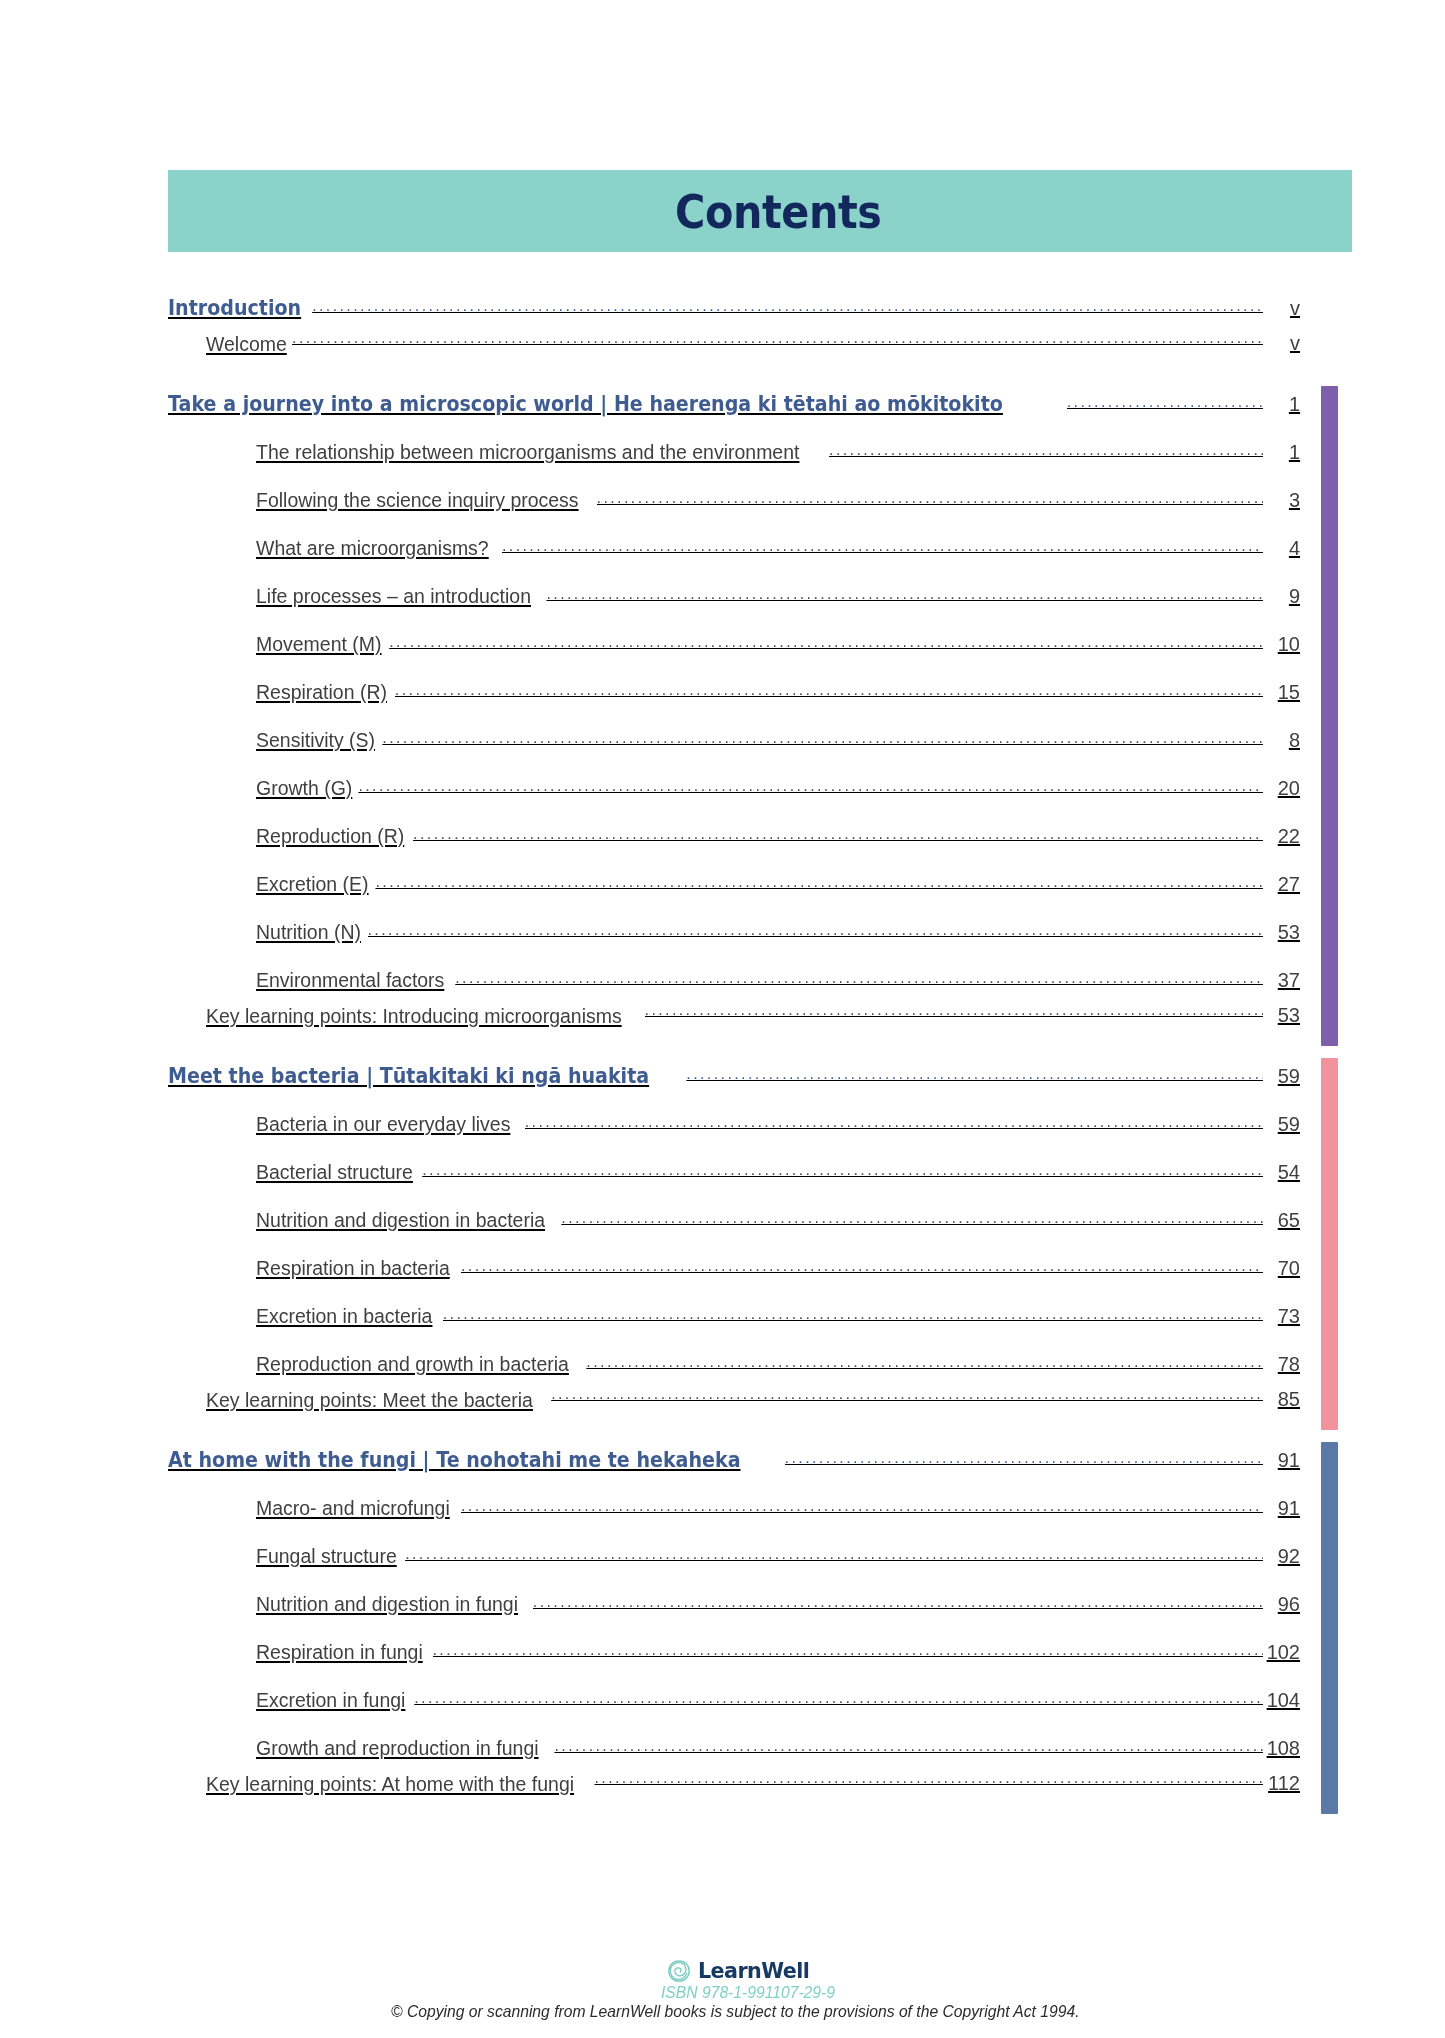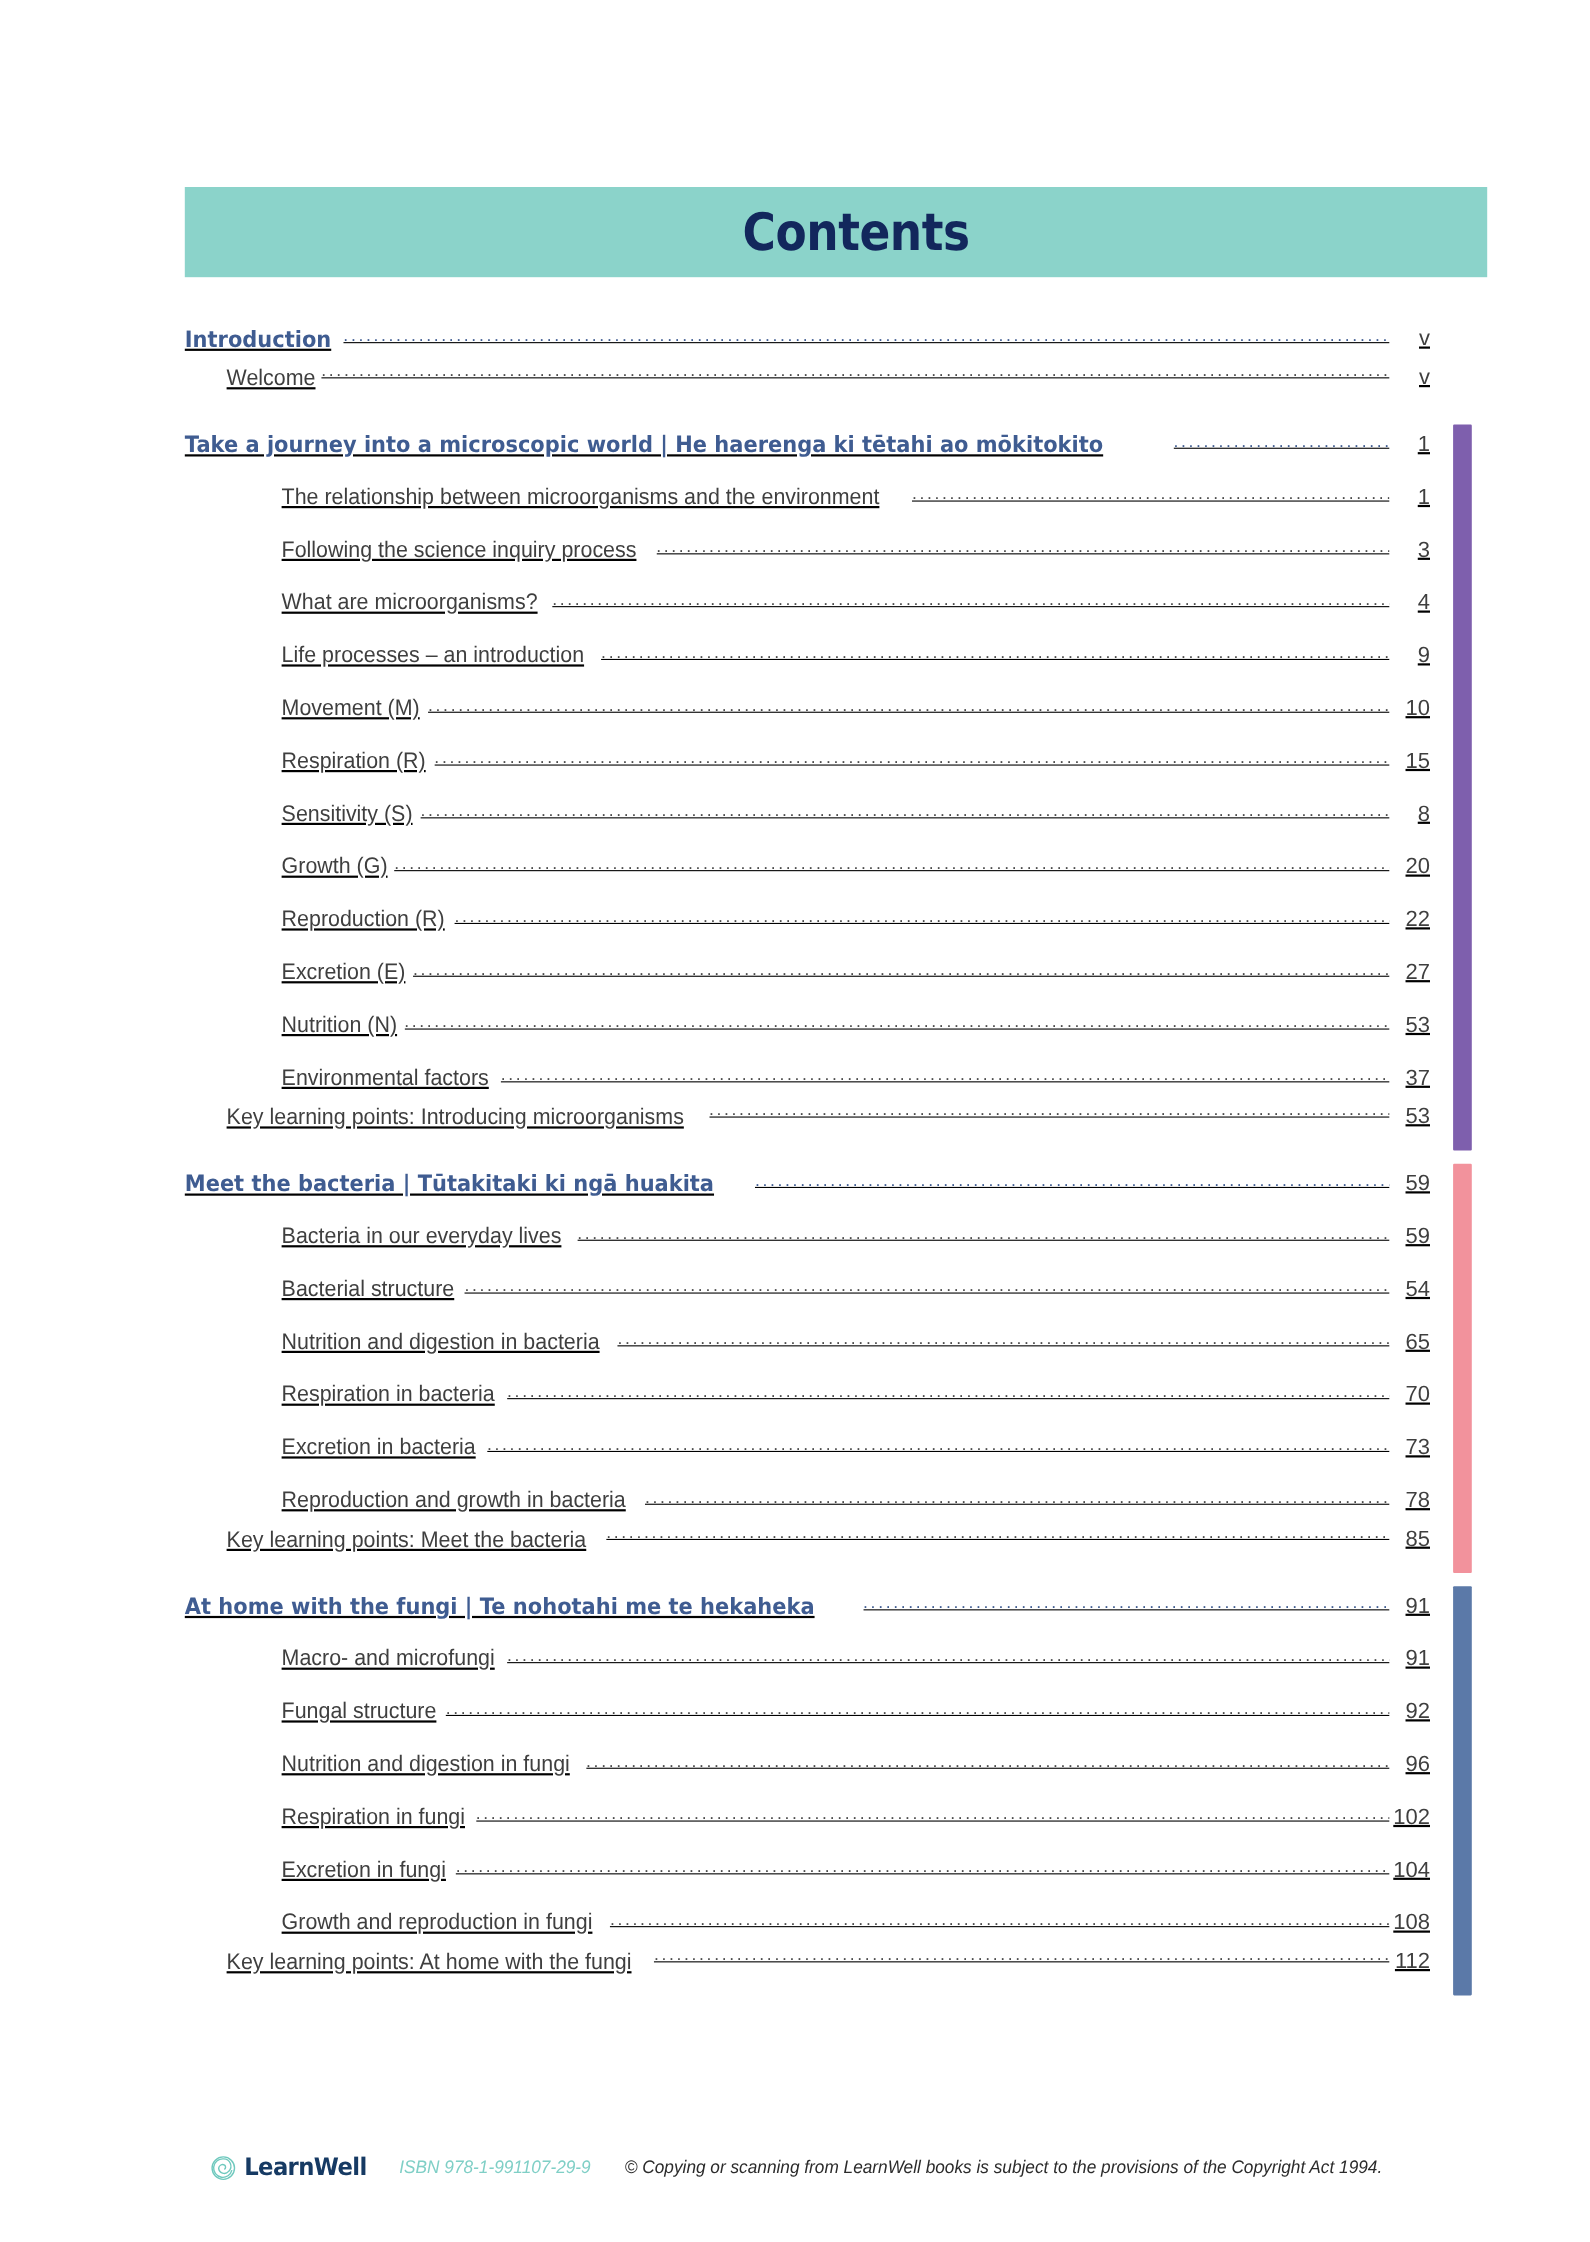--- a/index.html
+++ b/index.html
@@ -161,20 +161,21 @@
   
   .footer {
     position: absolute;
     left: 168px;
     top: 1958px;
     width: 1148px;
     display: flex;
     align-items: center;
     justify-content: center;
     gap: 0;
+    flex-direction: column;
   }
   .logo-wrap {
     display: flex;
     align-items: center;
     gap: 7px;
   }
   .logo-mark {
     width: 24px;
     height: 24px;
     display: block;

